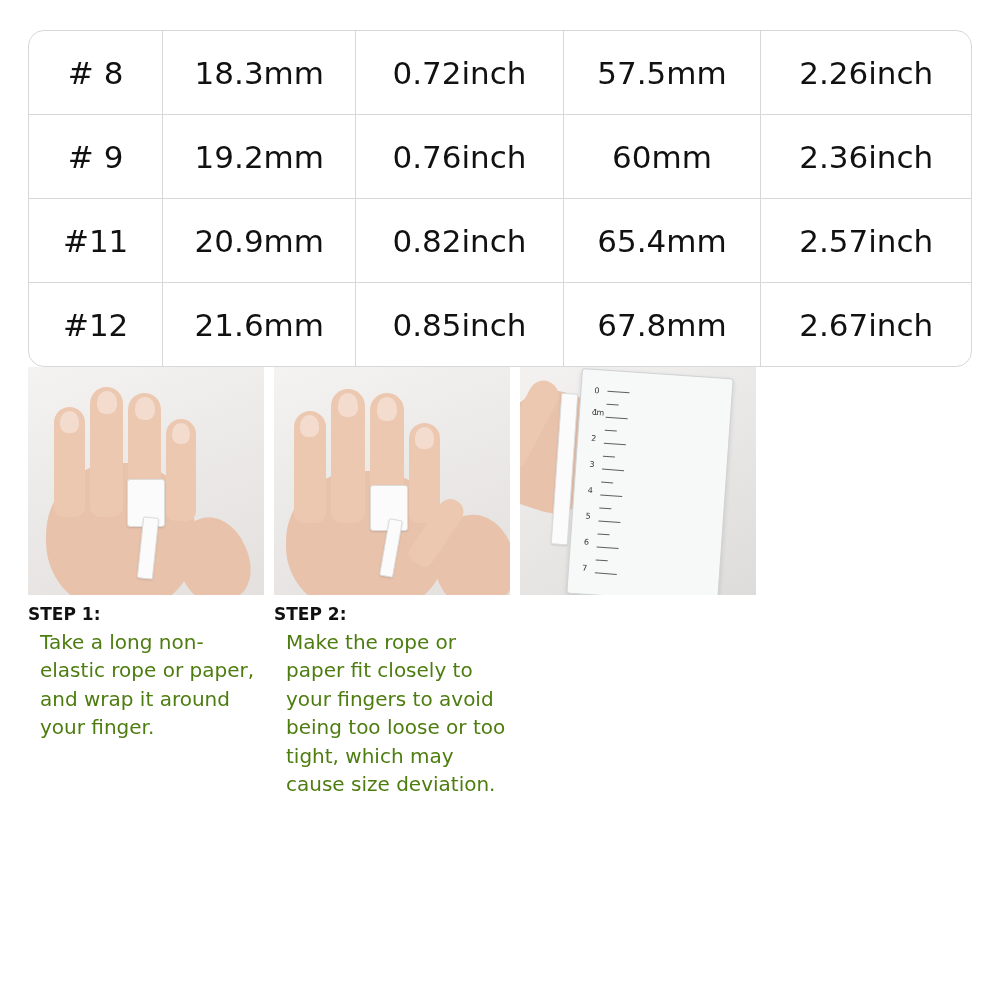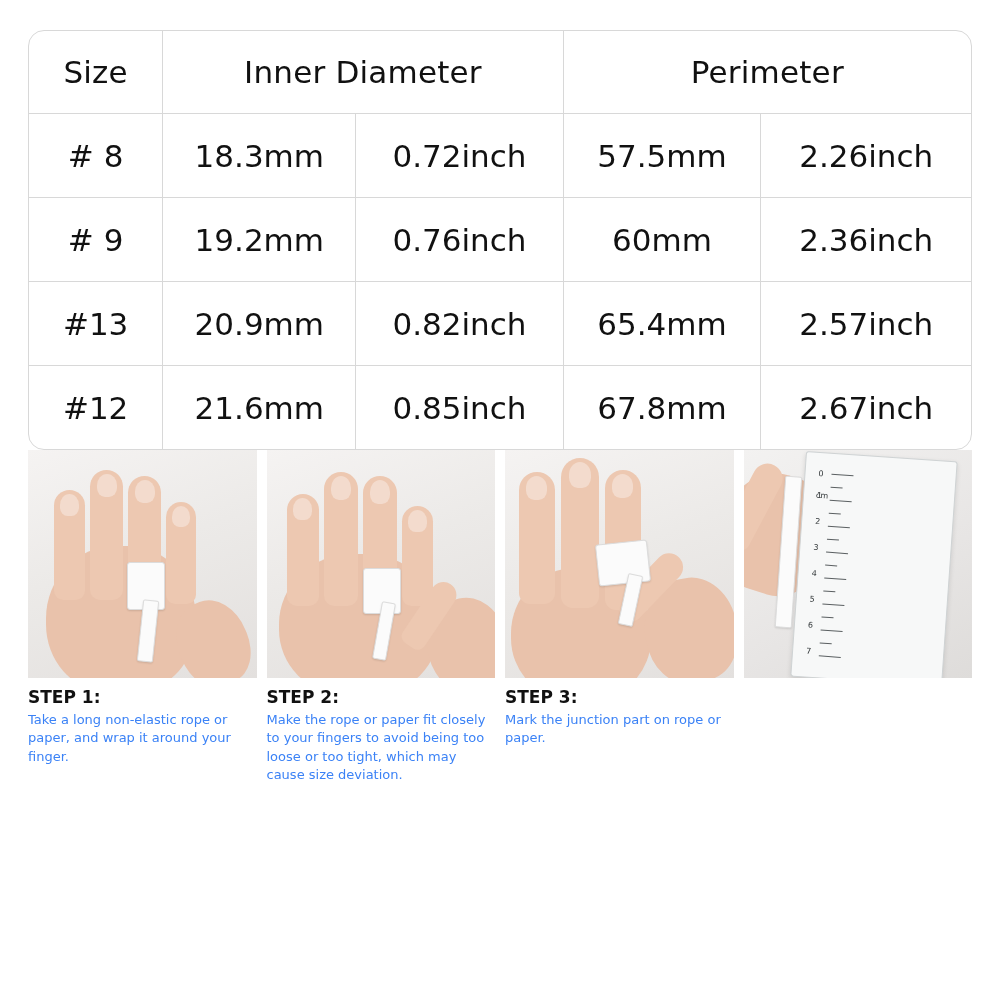--- a/index.html
+++ b/index.html
@@ -96,23 +96,24 @@
     inset: 0;
     background: linear-gradient(160deg,#f5f3f2 0%,#eceae8 45%,#e3e0de 100%);
   }
   .step-label {
     font-size: 17px;
     font-weight: 700;
     color: #111;
     margin: 9px 0 4px 0;
   }
   .step-text {
-    font-size: 13px;
+    font-size: 20px;
     line-height: 1.42;
-    color: #3b82f6;
+    color: #4d7c0f;
+    margin-left: 12px;
   }
 
   
   .hand {
     position: absolute;
     left: 0; top: 0; right: 0; bottom: 0;
   }
   .palm {
     position: absolute;
     background: #e9c2ab;
@@ -160,42 +161,37 @@
   <div class="table-wrap">
     <table class="size-table">
       <colgroup>
         <col class="col-size">
           <col class="col-mm">
           <col class="col-inch">
           <col class="col-pmm">
           <col class="col-pinch">
       </colgroup>
       <tbody>
-          <tr class="head-row">
-        <th>Size</th>
-        <th colspan="2">Inner Diameter</th>
-        <th colspan="2">Perimeter</th>
-      </tr>
 
       <tr class="body-row">
         <td># 8</td>
         <td>18.3mm</td>
         <td>0.72inch</td>
         <td>57.5mm</td>
         <td>2.26inch</td>
       </tr>
       <tr class="body-row">
         <td># 9</td>
         <td>19.2mm</td>
         <td>0.76inch</td>
         <td>60mm</td>
         <td>2.36inch</td>
       </tr>
       <tr class="body-row">
-        <td>#13</td>
+        <td>#11</td>
         <td>20.9mm</td>
         <td>0.82inch</td>
         <td>65.4mm</td>
         <td>2.57inch</td>
       </tr>
       <tr class="body-row">
         <td>#12</td>
         <td>21.6mm</td>
         <td>0.85inch</td>
         <td>67.8mm</td>
@@ -246,40 +242,20 @@
           <div class="palm" style="left:160px; top:148px; width:80px; height:92px; transform:rotate(-14deg);"></div>
           <div class="finger" style="left:150px; top:128px; width:26px; height:74px; transform:rotate(34deg);"></div>
           <div class="paper-strip" style="left:96px; top:118px; width:36px; height:44px; border-radius:3px;"></div>
           <div class="paper-strip" style="left:110px; top:152px; width:12px; height:56px; transform:rotate(10deg); border-radius:2px;"></div>
         </div>
       </div>
       <div class="step-label">STEP 2:</div>
       <div class="step-text">Make the rope or paper fit closely to your fingers to avoid being too loose or too tight, which may cause size deviation.</div>
     </div>
 
-    <div class="step">
-      <div class="photo">
-        <div class="bg"></div>
-        <div class="hand">
-          <div class="palm" style="left:6px; top:118px; width:140px; height:130px;"></div>
-          <div class="finger" style="left:14px; top:22px; width:36px; height:132px;"></div>
-          <div class="nail" style="left:21px; top:26px; width:21px; height:24px;"></div>
-          <div class="finger" style="left:56px; top:8px; width:38px; height:150px;"></div>
-          <div class="nail" style="left:64px; top:12px; width:22px; height:26px;"></div>
-          <div class="finger" style="left:100px; top:20px; width:36px; height:140px;"></div>
-          <div class="nail" style="left:107px; top:24px; width:21px; height:24px;"></div>
-          <div class="palm" style="left:140px; top:128px; width:92px; height:104px; transform:rotate(-10deg);"></div>
-          <div class="finger" style="left:132px; top:96px; width:28px; height:80px; transform:rotate(44deg);"></div>
-          <div class="paper-strip" style="left:92px; top:92px; width:50px; height:40px; border-radius:3px; transform:rotate(-6deg);"></div>
-          <div class="paper-strip" style="left:118px; top:124px; width:13px; height:50px; transform:rotate(12deg); border-radius:2px;"></div>
-        </div>
-      </div>
-      <div class="step-label">STEP 3:</div>
-      <div class="step-text">Mark the junction part on rope or paper.</div>
-    </div>
 
     <div class="step">
       <div class="photo">
         <div class="bg" style="background:linear-gradient(150deg,#f3f2f1 0%,#e7e5e4 60%,#dedcda 100%);"></div>
         <div class="hand">
           <div class="palm" style="left:-24px; top:24px; width:110px; height:120px; transform:rotate(18deg);"></div>
           <div class="finger" style="left:-6px; top:10px; width:30px; height:92px; transform:rotate(28deg);"></div>
           <div class="ruler" style="left:54px; top:6px; width:150px; height:224px; transform:rotate(4deg); border-radius:3px;">
             <div class="ruler-num" style="left:12px; top:38px;">cm</div>
             <div class="ruler-num" style="left:13px; top:16px;">0</div>

